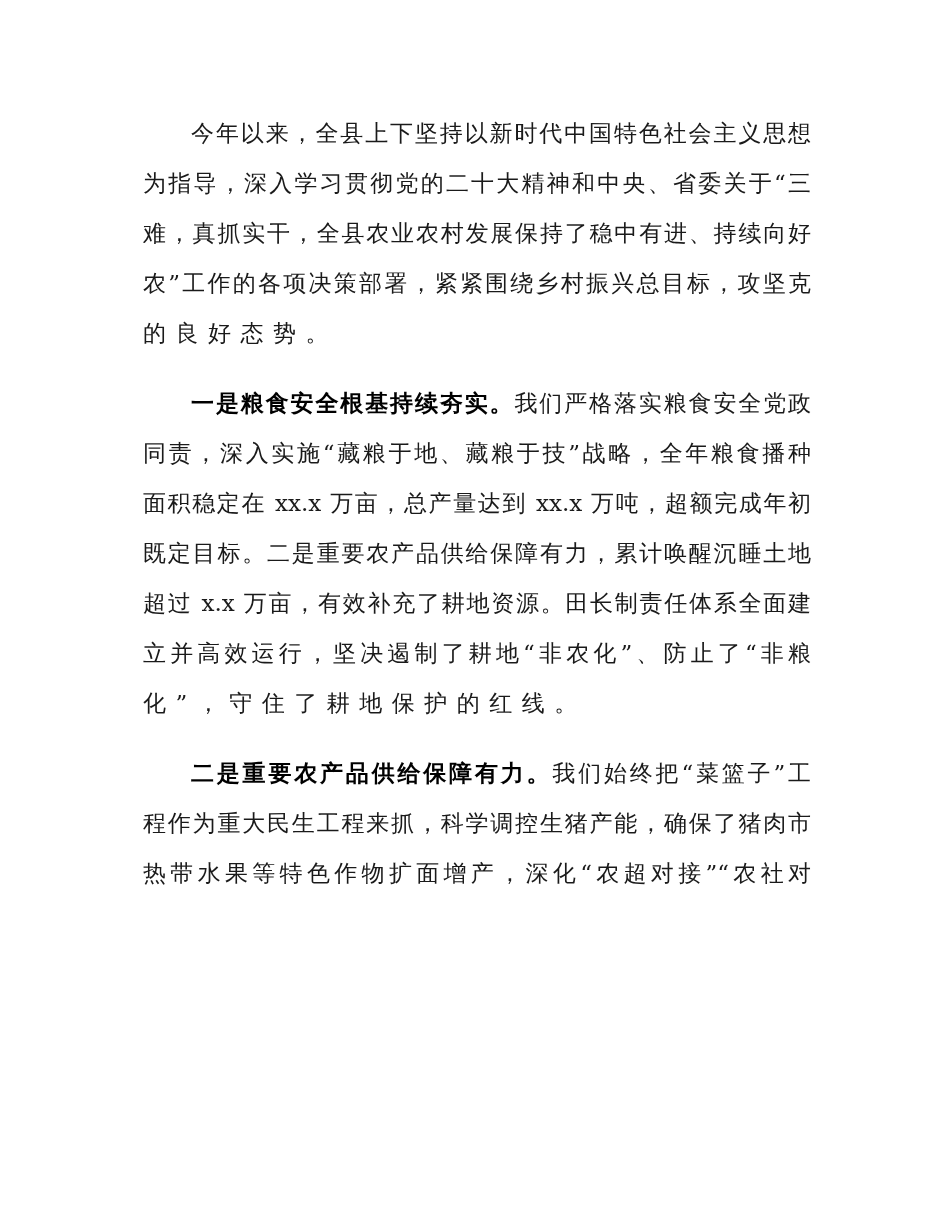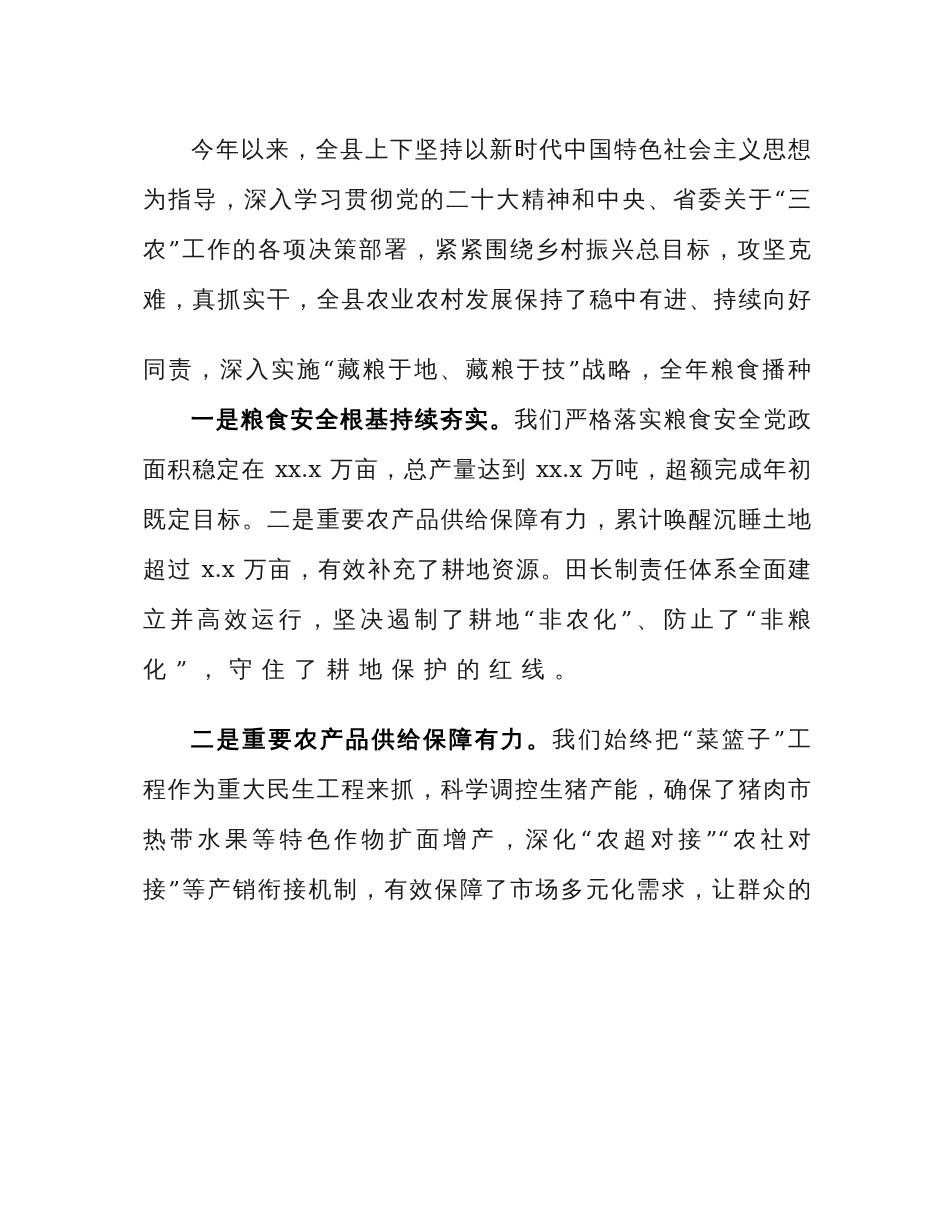--- a/index.html
+++ b/index.html
@@ -11,21 +11,21 @@
       width: 950px;
       height: 1230px;
       position: relative;
       overflow: hidden;
       font-family: "DejaVu Serif", "Liberation Serif", serif;
       color: #1a1a1a;
     }
     .page {
       position: absolute;
       left: 143px;
-      top: 124px;
+      top: 108px;
       width: 668px;
     }
     .para {
       margin: 0;
     }
     .line {
       display: block;
       height: 50px;
       line-height: 50px;
       font-size: 23px;
@@ -50,38 +50,38 @@
     }
   </style>
 </head>
 <body>
 
 <div class="page">
 
   <div class="para">
     <span class="line indent" style="letter-spacing: 0px;">今年以来，全县上下坚持以新时代中国特色社会主义思想</span>
     <span class="line" style="letter-spacing: 0px;">为指导，深入学习贯彻党的二十大精神和中央、省委关于“三</span>
+    <span class="line" style="letter-spacing: 0px;">难，真抓实干，全县农业农村发展保持了稳中有进、持续向好</span>
     <span class="line" style="letter-spacing: 0px;">农”工作的各项决策部署，紧紧围绕乡村振兴总目标，攻坚克</span>
-    <span class="line" style="letter-spacing: 0px;">难，真抓实干，全县农业农村发展保持了稳中有进、持续向好</span>
+    <span class="line last">的良好态势。</span>
   </div>
 
   <div class="para-gap"></div>
 
   <div class="para">
+    <span class="line indent" style="letter-spacing: 0px;"><span class="bold">一是粮食安全根基持续夯实。</span><span>我们严格落实粮食安全党政</span></span>
     <span class="line" style="letter-spacing: 0px;">同责，深入实施“藏粮于地、藏粮于技”战略，全年粮食播种</span>
-    <span class="line indent" style="letter-spacing: 0px;"><span class="bold">一是粮食安全根基持续夯实。</span><span>我们严格落实粮食安全党政</span></span>
     <span class="line" style="letter-spacing: 0px;">面积稳定在 xx.x 万亩，总产量达到 xx.x 万吨，超额完成年初</span>
     <span class="line" style="letter-spacing: 0px;">既定目标。二是重要农产品供给保障有力，累计唤醒沉睡土地</span>
     <span class="line" style="letter-spacing: 0px;">超过 x.x 万亩，有效补充了耕地资源。田长制责任体系全面建</span>
     <span class="line" style="letter-spacing: 0px;">立并高效运行，坚决遏制了耕地“非农化”、防止了“非粮</span>
     <span class="line last">化”，守住了耕地保护的红线。</span>
   </div>
 
   <div class="para-gap"></div>
 
   <div class="para">
     <span class="line indent" style="letter-spacing: 0px;"><span class="bold">二是重要农产品供给保障有力。</span><span>我们始终把“菜篮子”工</span></span>
     <span class="line" style="letter-spacing: 0px;">程作为重大民生工程来抓，科学调控生猪产能，确保了猪肉市</span>
     <span class="line" style="letter-spacing: 0px;">热带水果等特色作物扩面增产，深化“农超对接”“农社对</span>
-    <span class="line" style="letter-spacing: 0px;">接”等产销衔接机制，有效保障了市场多元化需求，让群众的</span>
   </div>
 
 </div>
 
 </body></html>

